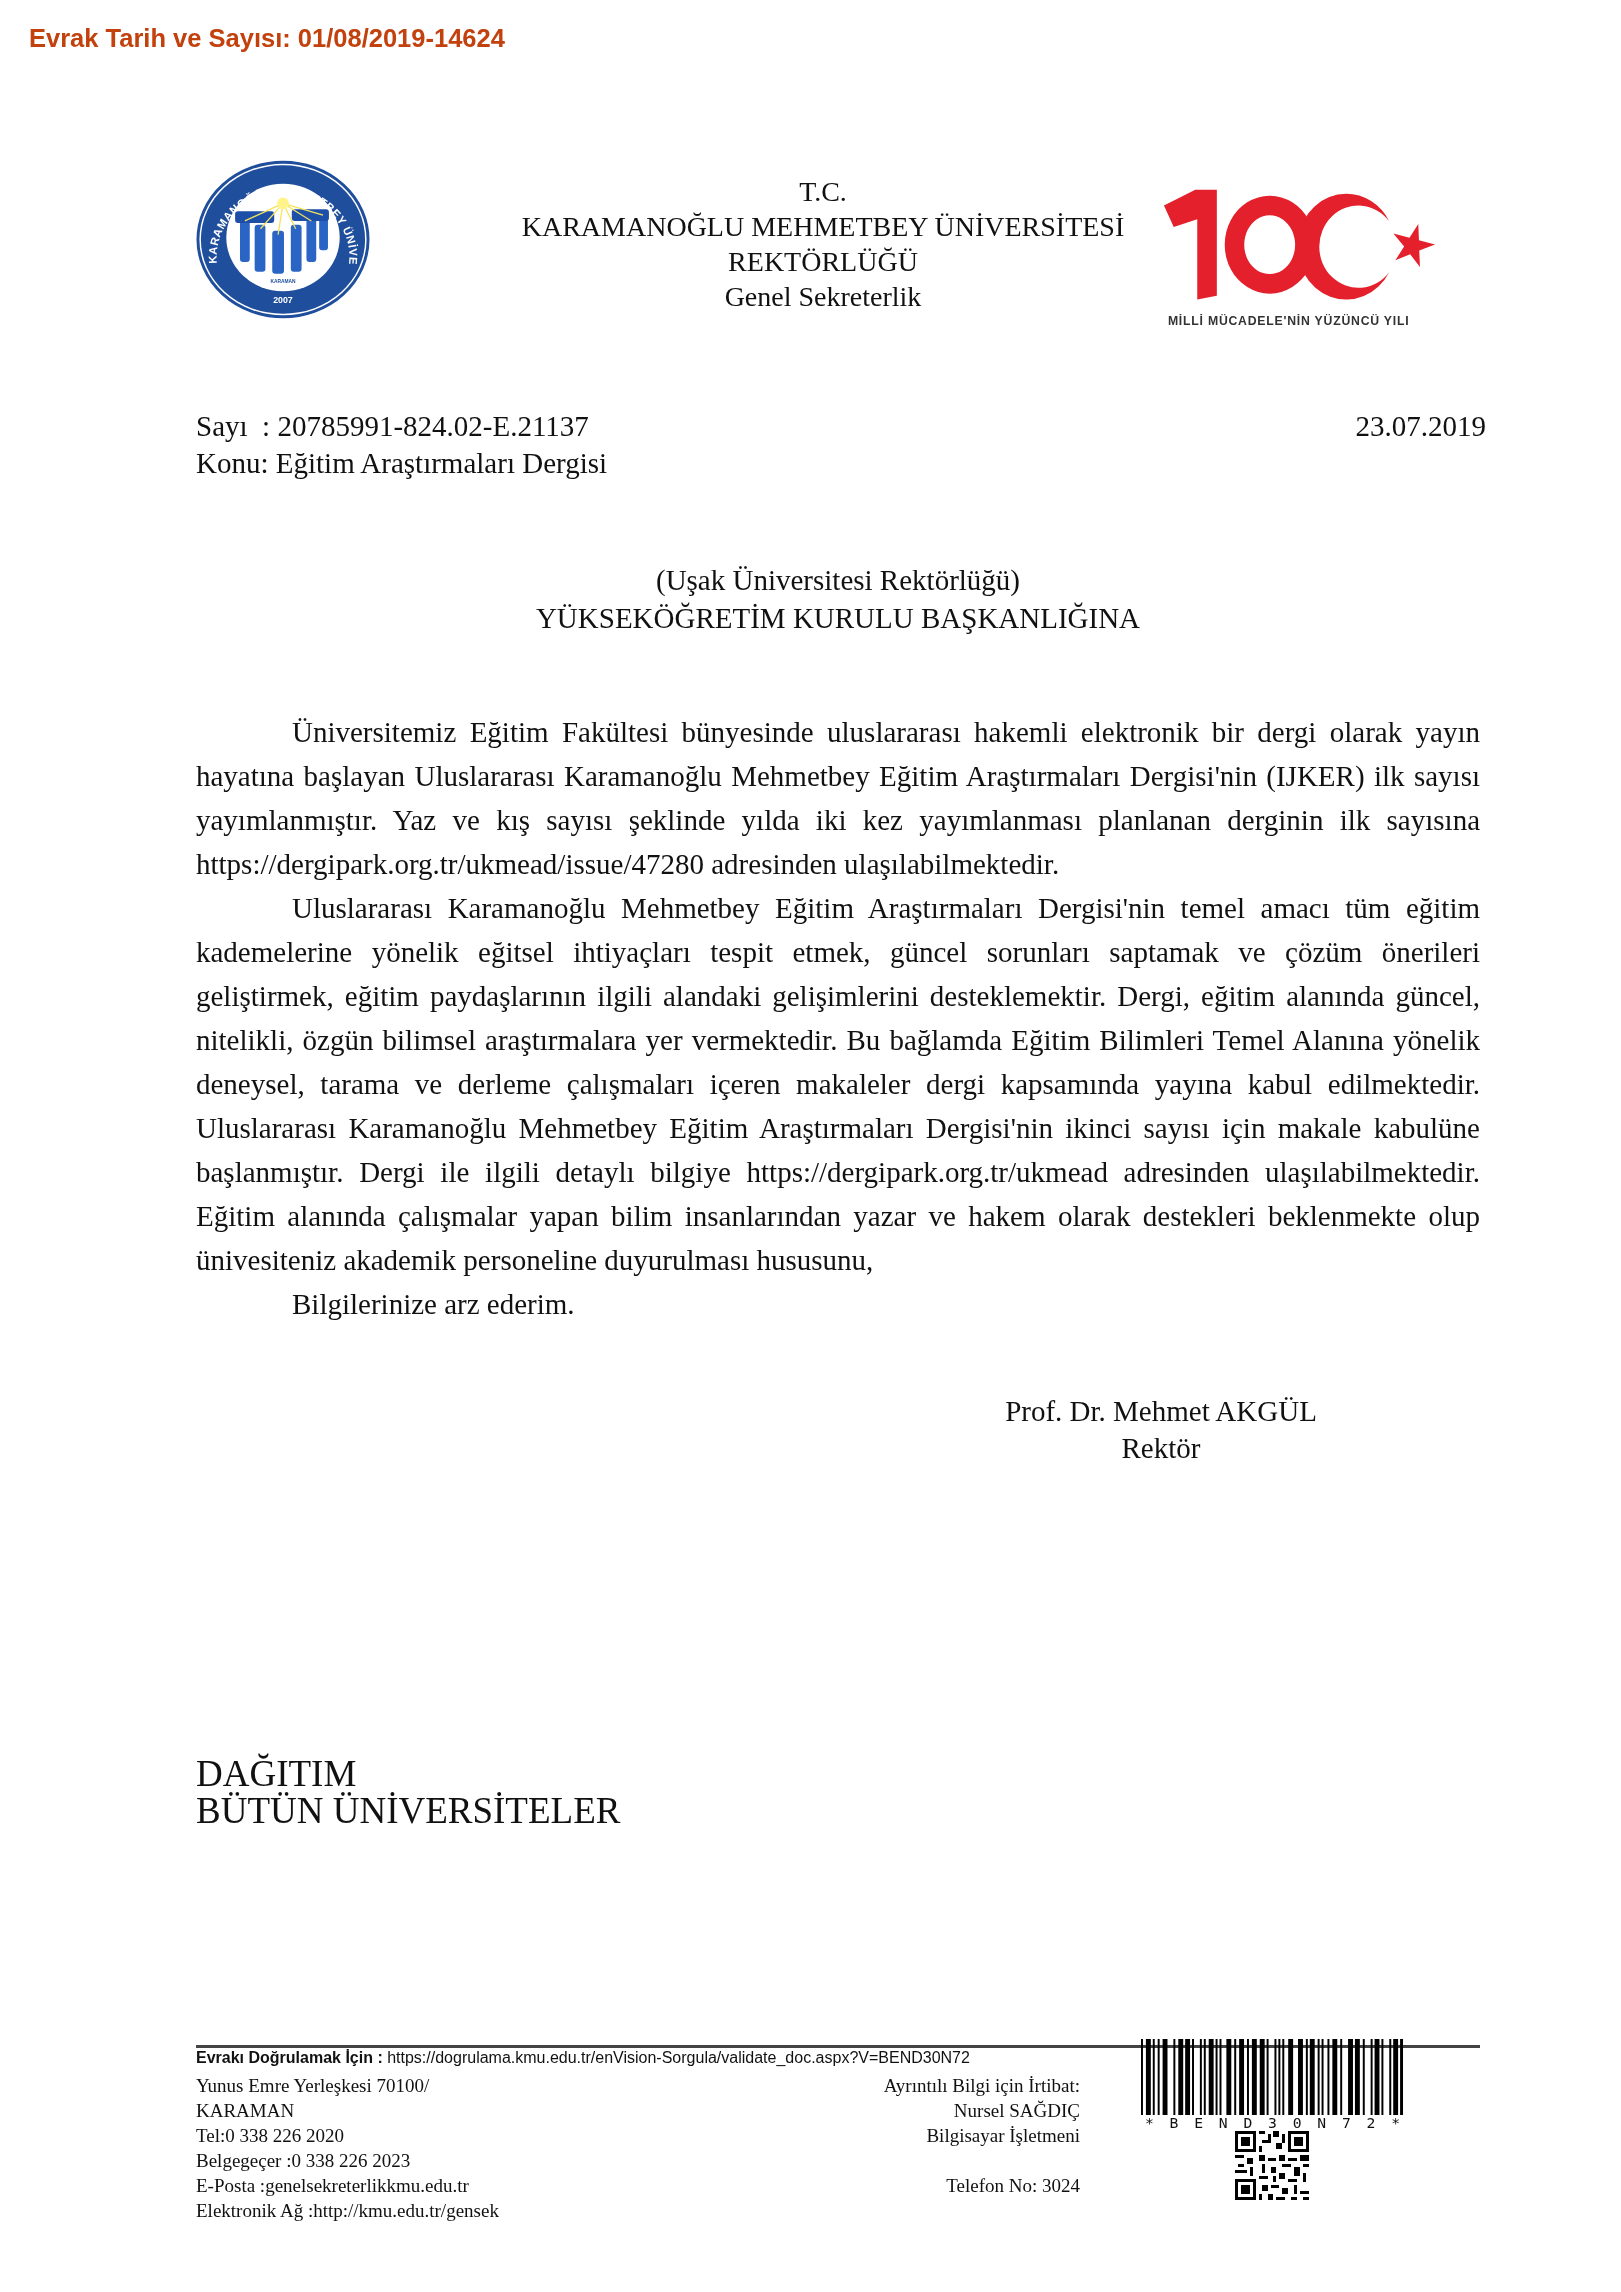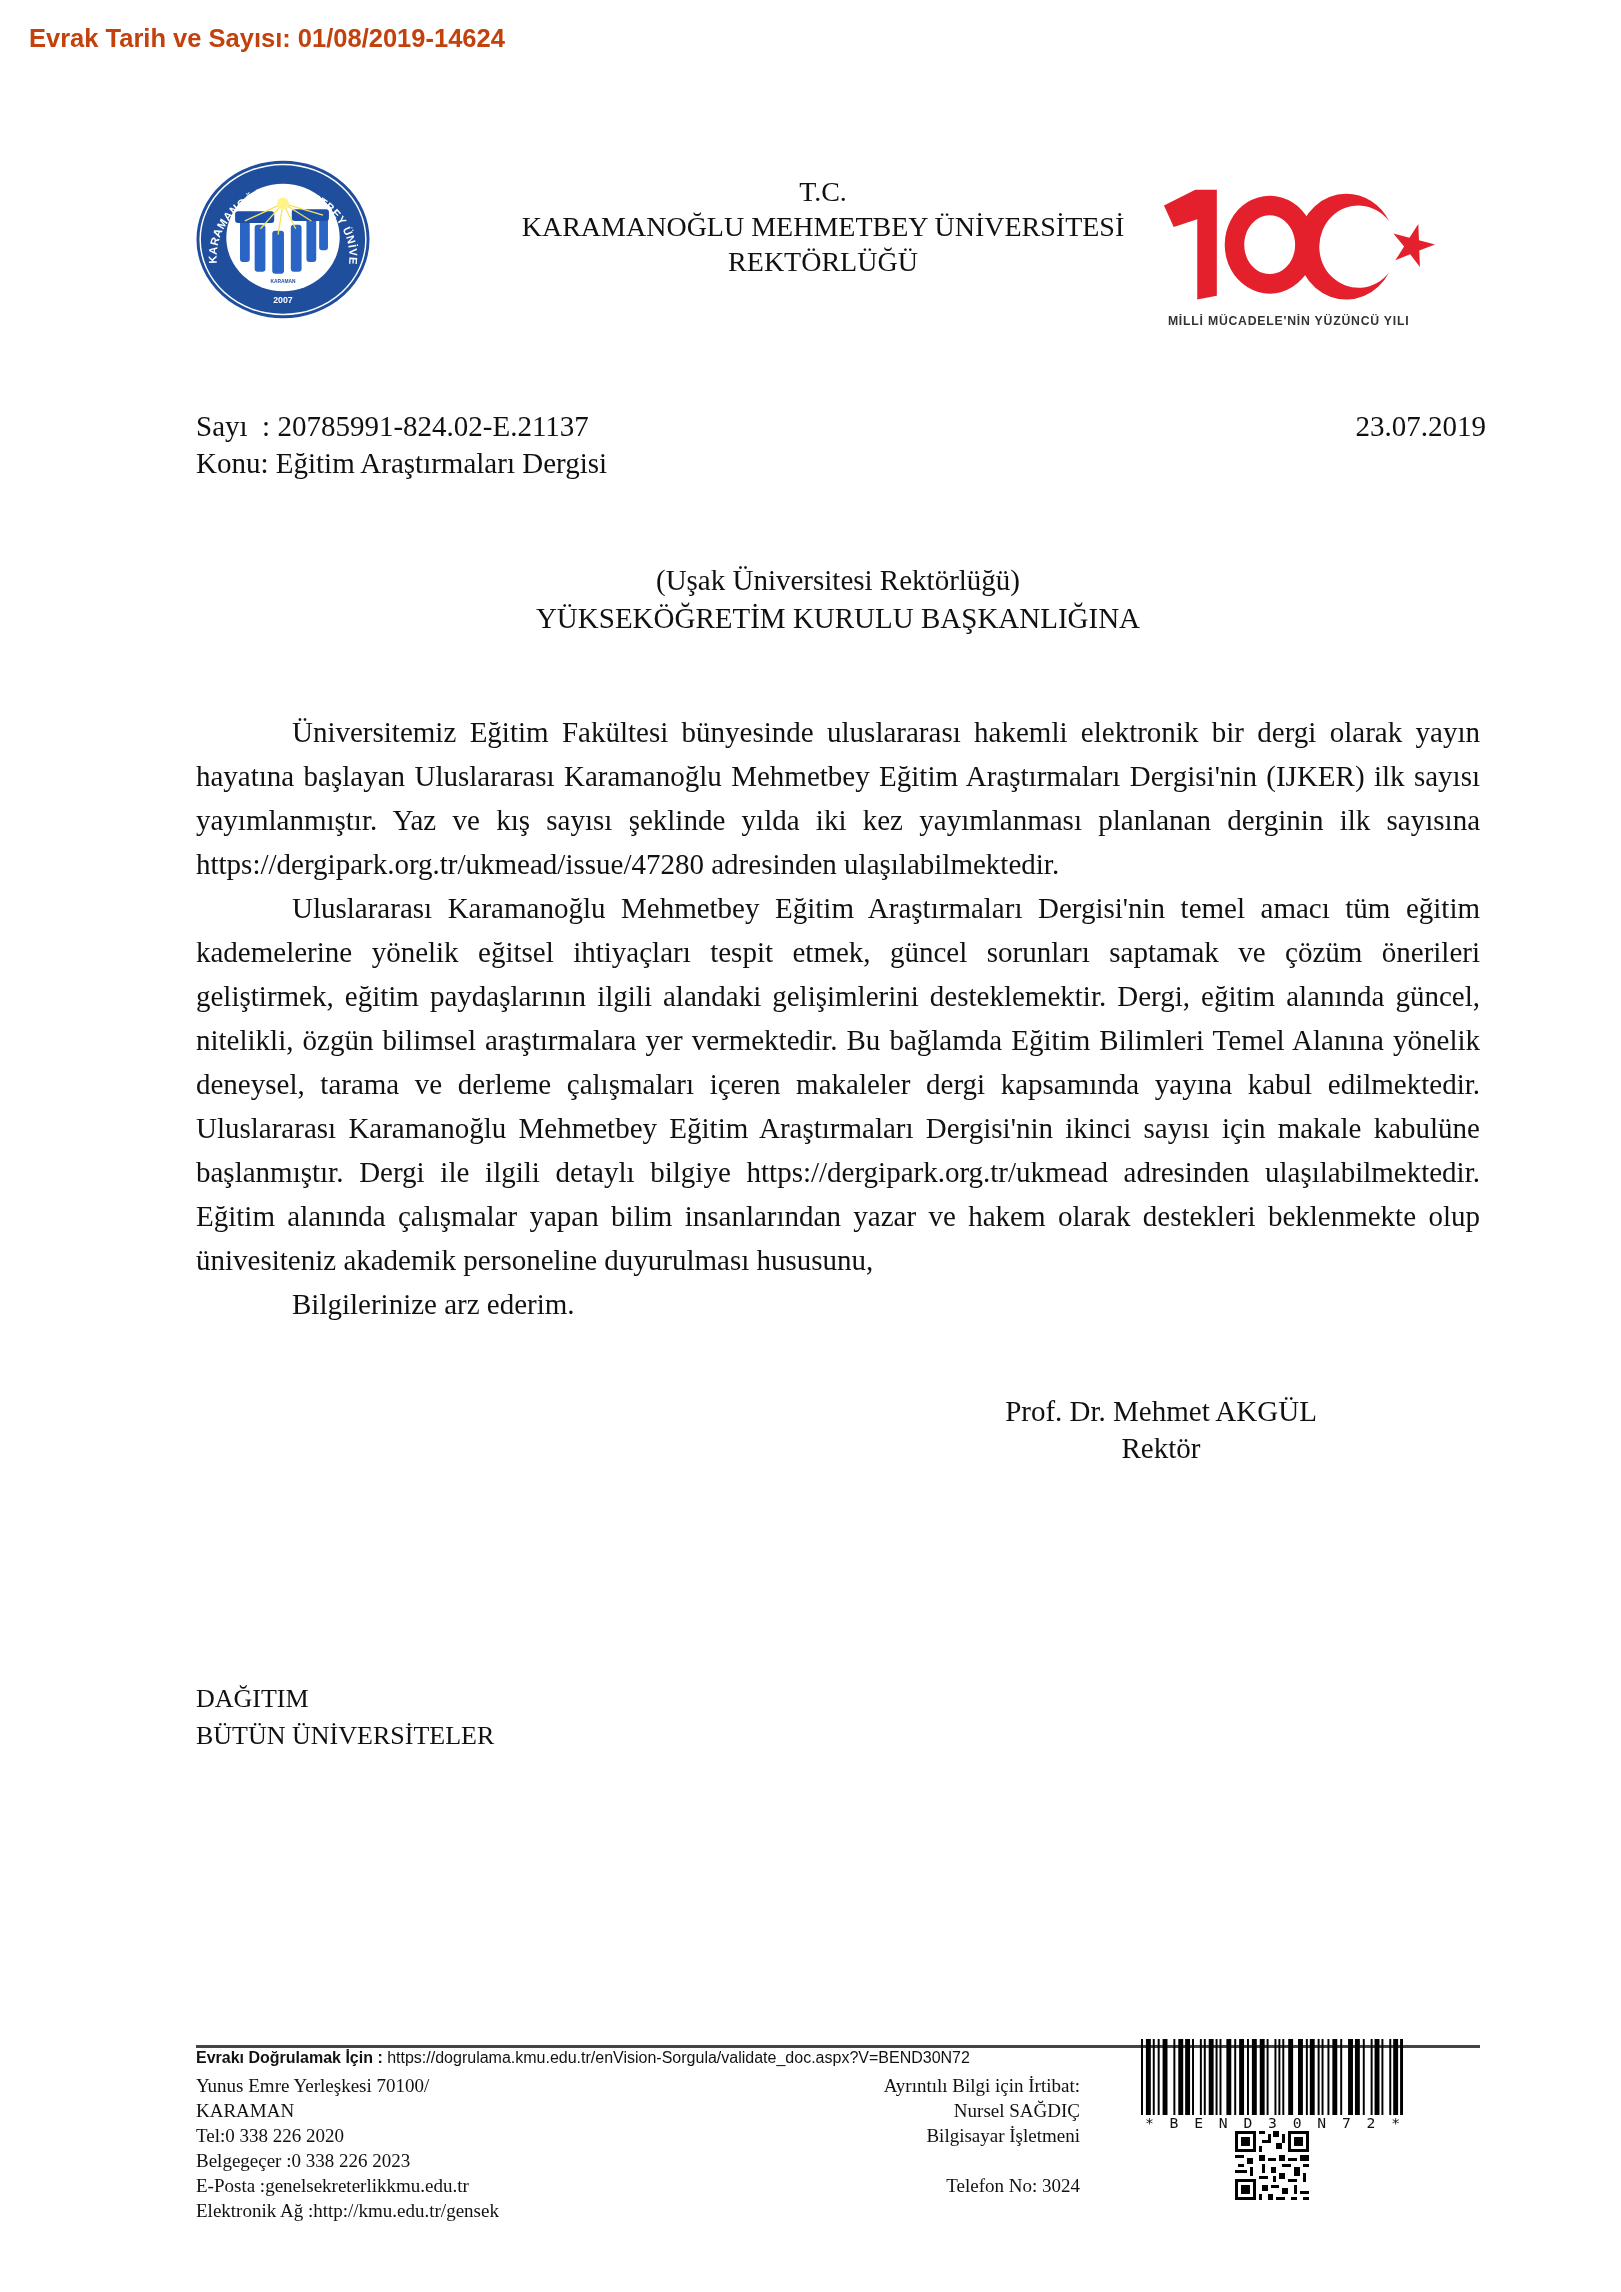--- a/index.html
+++ b/index.html
@@ -19,21 +19,21 @@
   #meta-date { right:135px; top:410px; font-size:29px; text-align:right; }
 
   #addressee { left:196px; width:1284px; top:561px; text-align:center; font-size:29px; line-height:38px; }
 
   #body { left:196px; width:1284px; top:710px; font-size:29px; line-height:44px; text-align:justify; }
   #body p { margin:0; text-indent:96px; }
   #body p.closing { text-align:left; }
 
   #signature { left:970px; width:382px; top:1393px; text-align:center; font-size:29px; line-height:37px; }
 
-  #distribution { left:196px; top:1680px; font-size:26px; line-height:37px; }
+  #distribution { left:196px; top:1755px; font-size:37px; line-height:37px; }
 
   #footer-rule { left:196px; top:2045px; width:1284px; height:2.9px; background:#444; }
   #footer-validate { left:196px; top:2049px; font-family:"Liberation Sans","DejaVu Sans",sans-serif; font-size:16px; white-space:nowrap; }
   #footer-validate b { font-weight:bold; }
   #footer-left { left:196px; top:2073px; font-size:19px; line-height:25px; }
   #footer-right { left:804px; width:276px; top:2073px; font-size:19px; line-height:25px; text-align:right; }
   #footer-right .spacer { height:25px; }
 
   #barcode { left:1141px; top:2039px; width:263px; height:76px; }
   #barcode-text { left:1141px; top:2114px; width:263px; font-family:"DejaVu Sans Mono","Liberation Mono",monospace; font-size:14.7px; letter-spacing:0; display:flex; justify-content:space-between; padding:0 3.9px; box-sizing:border-box; }
@@ -77,20 +77,21 @@
     <circle cx="89" cy="44" r="6" fill="#fff38a"></circle>
     <text x="89" y="126" text-anchor="middle" font-family="Liberation Sans, sans-serif" font-size="5" font-weight="bold" fill="#1f4e9c">KARAMAN</text>
     <text x="89" y="146" text-anchor="middle" font-family="Liberation Sans, sans-serif" font-size="9" font-weight="bold" fill="#ffffff">2007</text>
   </svg>
 </div>
 
 <div id="header-block" class="abs serif">
   <div>T.C.</div>
   <div>KARAMANOĞLU MEHMETBEY ÜNİVERSİTESİ</div>
   <div>REKTÖRLÜĞÜ</div>
+  <div>Genel Sekreterlik</div>
 </div>
 
 <div id="logo-100" class="abs">
   <svg width="284" height="157" viewBox="0 0 290 160">
     <g fill="#e3202b">
 
       <polygon points="2,30 34,14 56,14 56,122 36,126 36,44 12,52"></polygon>
 
       <path d="M110,20 a46,50 0 1,0 0.1,0 z M110,40 a26,30 0 1,1 -0.1,0 z" fill-rule="evenodd"></path>
 

